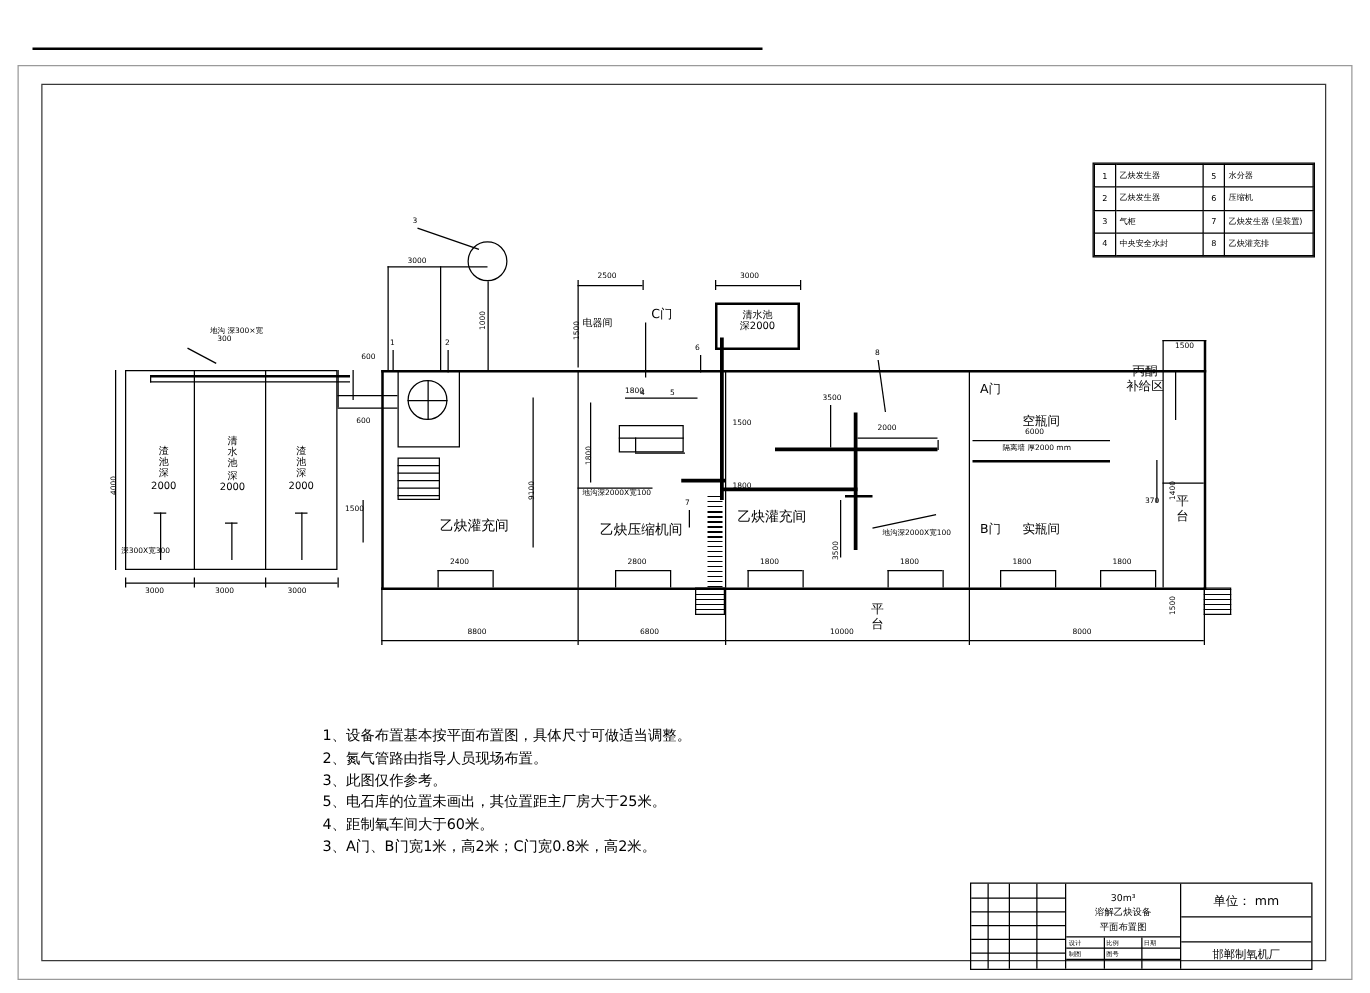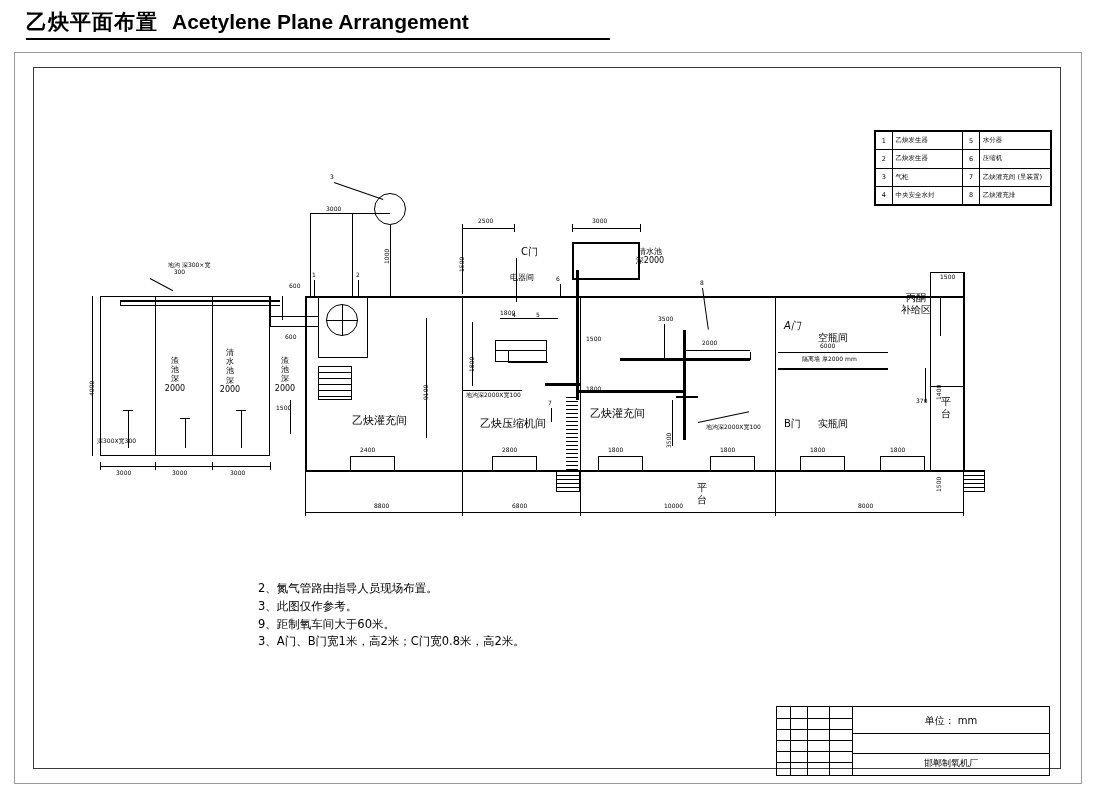--- a/index.html
+++ b/index.html
@@ -18,21 +18,21 @@
   .ln{position:absolute;background:#000;}
   .h1px{height:1px;}
   .v1px{width:1px;}
   .h2px{height:2px;}
   .v2px{width:2px;}
   .h3px{height:3px;}
   .v3px{width:3px;}
   .box{position:absolute;border:1px solid #000;box-sizing:border-box;}
   .lbl{position:absolute;font-family:"DejaVu Sans",sans-serif;white-space:nowrap;line-height:1.15;}
   .tiny{font-size:6px;}
-  .sm{font-size:8px;margin-left:44px;}
+  .sm{font-size:8px;}
   .md{font-size:10px;}
   .lg{font-size:11px;}
   .ctr{text-align:center;}
 
   
   .legend{position:absolute;left:874px;top:130px;width:178px;height:76px;border:1px solid #000;box-sizing:border-box;}
   .legend table{border-collapse:collapse;width:100%;height:100%;}
   .legend td{border:1px solid #000;font-size:6.5px;font-family:"DejaVu Sans",sans-serif;padding:0 2px;text-align:center;vertical-align:middle;}
   .legend td.num{width:13px;}
   .legend td.nm{width:76px;text-align:left;padding-left:3px;}
@@ -59,24 +59,20 @@
 
   .circ{position:absolute;border:1px solid #000;border-radius:50%;box-sizing:border-box;}
   .hatchv{position:absolute;background:repeating-linear-gradient(0deg,#000 0 1px,transparent 1px 4px);}
   .rot90{transform:rotate(-90deg);transform-origin:left top;}
 </style>
 </head>
 <body>
 
 <div class="page">
 
-  <div class="title-bar">
-    <span class="title-cn">乙炔平面布置</span>
-    <span class="title-en">Acetylene Plane Arrangement</span>
-  </div>
   <div class="title-underline"></div>
 
   <div class="frame">
     <div class="inner-frame"></div>
   </div>
 
   <div class="legend">
     <table>
       <tbody>
           <tr>
@@ -88,21 +84,21 @@
       <tr>
         <td class="num">2</td>
         <td class="nm">乙炔发生器</td>
         <td class="num">6</td>
         <td class="nm">压缩机</td>
       </tr>
       <tr>
         <td class="num">3</td>
         <td class="nm">气柜</td>
         <td class="num">7</td>
-        <td class="nm">乙炔灌充间 (呈装置)</td>
+        <td class="nm">乙炔发生器 (呈装置)</td>
       </tr>
       <tr>
         <td class="num">4</td>
         <td class="nm">中央安全水封</td>
         <td class="num">8</td>
         <td class="nm">乙炔灌充排</td>
       </tr>
     </tbody>
       </table>
   </div>
@@ -131,21 +127,21 @@
   <div class="ln h3px" style="left:545px;top:383px;width:35px;"></div>
 
   <div class="box" style="left:572px;top:242px;width:68px;height:38px;border-width:2px;"></div>
   <div class="lbl sm ctr" style="left:575px;top:247px;width:62px;">清水池<br>深2000</div>
 
   <div class="ln h1px" style="left:572px;top:228px;width:68px;"></div>
   <div class="ln v1px" style="left:572px;top:224px;height:8px;"></div>
   <div class="ln v1px" style="left:640px;top:224px;height:8px;"></div>
   <div class="lbl tiny" style="left:592px;top:218px;">3000</div>
 
-  <div class="lbl sm" style="left:466px;top:273px;">电器间</div>
+  <div class="lbl sm" style="left:466px;top:254px;">电器间</div>
   <div class="ln h1px" style="left:462px;top:228px;width:52px;"></div>
   <div class="ln v1px" style="left:462px;top:224px;height:8px;"></div>
   <div class="ln v1px" style="left:514px;top:224px;height:8px;"></div>
   <div class="lbl tiny" style="left:478px;top:218px;">2500</div>
   <div class="ln v1px" style="left:462px;top:232px;height:62px;"></div>
   <div class="lbl tiny rot90" style="left:459px;top:272px;">1500</div>
 
   <div class="box" style="left:495px;top:340px;width:52px;height:22px;"></div>
   <div class="ln h1px" style="left:495px;top:350px;width:52px;"></div>
   <div class="ln h1px" style="left:508px;top:362px;width:40px;"></div>
@@ -228,21 +224,21 @@
 
   <div class="lbl lg" style="left:352px;top:415px;">乙炔灌充间</div>
   <div class="lbl lg" style="left:480px;top:418px;">乙炔压缩机间</div>
   <div class="lbl lg" style="left:590px;top:408px;">乙炔灌充间</div>
   <div class="lbl md" style="left:818px;top:332px;">空瓶间</div>
   <div class="lbl md" style="left:818px;top:418px;">实瓶间</div>
   <div class="lbl md ctr" style="left:890px;top:292px;width:52px;">丙酮<br>补给区</div>
   <div class="lbl md ctr" style="left:935px;top:396px;width:22px;">平<br>台</div>
   <div class="lbl md ctr" style="left:690px;top:482px;width:24px;">平<br>台</div>
 
-  <div class="lbl md" style="left:784px;top:320px;font-style:italic;">A门</div>
+  <div class="lbl md" style="left:784px;top:306px;">A门</div>
   <div class="lbl md" style="left:784px;top:418px;">B门</div>
   <div class="lbl md" style="left:521px;top:246px;">C门</div>
   <div class="ln v1px" style="left:516px;top:258px;height:44px;"></div>
 
   <div class="ln h2px" style="left:778px;top:368px;width:110px;"></div>
   <div class="lbl tiny" style="left:802px;top:356px;">隔离墙  厚2000 mm</div>
   <div class="ln h1px" style="left:778px;top:352px;width:110px;"></div>
   <div class="lbl tiny" style="left:820px;top:343px;">6000</div>
   <div class="ln v1px" style="left:925px;top:368px;height:34px;"></div>
   <div class="lbl tiny" style="left:916px;top:398px;">370</div>
@@ -322,37 +318,53 @@
   <div class="ln v1px" style="left:462px;top:470px;height:46px;"></div>
   <div class="ln v1px" style="left:580px;top:470px;height:46px;"></div>
   <div class="ln v1px" style="left:775px;top:470px;height:46px;"></div>
   <div class="ln v1px" style="left:963px;top:470px;height:46px;"></div>
   <div class="lbl tiny" style="left:374px;top:503px;">8800</div>
   <div class="lbl tiny" style="left:512px;top:503px;">6800</div>
   <div class="lbl tiny" style="left:664px;top:503px;">10000</div>
   <div class="lbl tiny" style="left:858px;top:503px;">8000</div>
 
   <div class="notes">
+    <div>1、设备布置基本按平面布置图，具体尺寸可做适当调整。</div>
     <div>2、氮气管路由指导人员现场布置。</div>
     <div>3、此图仅作参考。</div>
-    <div>9、距制氧车间大于60米。</div>
+    <div>5、电石库的位置未画出，其位置距主厂房大于25米。</div>
+    <div>4、距制氧车间大于60米。</div>
     <div>3、A门、B门宽1米，高2米；C门宽0.8米，高2米。</div>
   </div>
 
   <div class="tblock">
     <div class="tb-left">
       <div class="r" style="top:11px;"></div>
       <div class="r" style="top:22px;"></div>
       <div class="r" style="top:33px;"></div>
       <div class="r" style="top:44px;"></div>
       <div class="r" style="top:55px;"></div>
       <div class="c" style="left:13px;"></div>
       <div class="c" style="left:30px;"></div>
       <div class="c" style="left:52px;"></div>
     </div>
+    <div class="tb-mid">
+      <div class="cap">30m³<br>溶解乙炔设备<br>平面布置图</div>
+      <div class="grid">
+        <div class="r" style="top:8px;"></div>
+        <div class="r" style="top:17px;"></div>
+        <div class="c" style="left:30px;"></div>
+        <div class="c" style="left:60px;"></div>
+        <span style="left:2px;top:1px;">设计</span>
+        <span style="left:32px;top:1px;">比例</span>
+        <span style="left:62px;top:1px;">日期</span>
+        <span style="left:2px;top:10px;">制图</span>
+        <span style="left:32px;top:10px;">图号</span>
+      </div>
+    </div>
     <div class="tb-right">
       <div class="unit">
         <span>单位：</span>
         <span>mm</span>
       </div>
       <div class="sep"></div>
       <div class="sep2"></div>
       <div class="co">邯郸制氧机厂</div>
     </div>
   </div>

